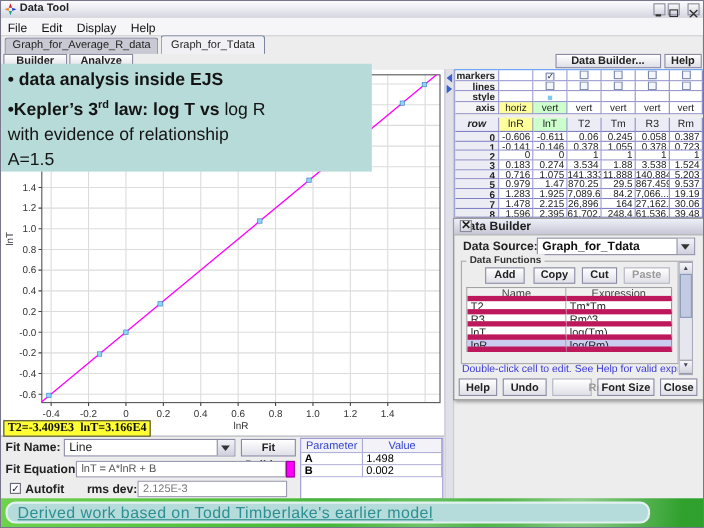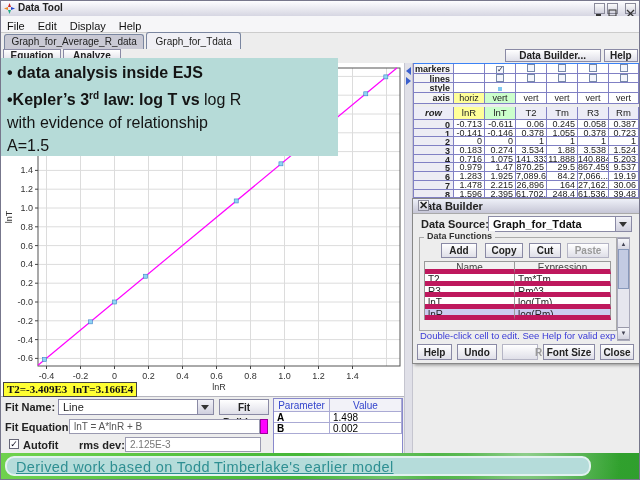--- a/index.html
+++ b/index.html
@@ -144,21 +144,21 @@
           <path d="M1,1 L8,8 M8,1 L1,8" stroke="#333" stroke-width="1.3"></path>
         </svg></span>
   </div>
 
   <div id="menubar"><span class="menu-item">File</span><span class="menu-item">Edit</span><span class="menu-item">Display</span><span class="menu-item">Help</span></div>
   <div id="tabbar">
       <div class="tab" style="left: 3px; width: 138.4px;">Graph_for_Average_R_data</div>
       <div class="tab sel" style="left: 145.4px; width: 92.5px;">Graph_for_Tdata</div>
     </div>
   <div id="toolbar">
-      <div class="btn" style="left: 2px; top: 0px; width: 58px; height: 13px; line-height: 12px;">Equation</div>
+      <div class="btn" style="left: 2px; top: 0px; width: 58px; height: 13px; line-height: 12px;">Builder</div>
       <div class="btn" style="left: 62px; top: 0px; width: 58px; height: 13px; line-height: 12px;">Analyze</div>
       <div class="btn" style="left: 602.6px; top: 0px; width: 34.4px; height: 13px; line-height: 12px;">Help</div>
       <div class="btn" style="left: 503.6px; top: 0px; width: 96px; height: 13px; line-height: 12px;">Data Builder...</div>
     </div>
 
   <div id="plot-panel"><svg width="403" height="333">
         <line x1="45.5" y1="5" x2="45.5" y2="303" stroke="#dcdcdc" stroke-width="1"></line>
         <line x1="79.5" y1="5" x2="79.5" y2="303" stroke="#dcdcdc" stroke-width="1"></line>
         <line x1="113.5" y1="5" x2="113.5" y2="303" stroke="#dcdcdc" stroke-width="1"></line>
         <line x1="147.5" y1="5" x2="147.5" y2="303" stroke="#dcdcdc" stroke-width="1"></line>
@@ -288,21 +288,21 @@
       <div class="tc ctr" style="font-size: 9px; line-height: 10px;">vert</div>
       <div class="tc gap"></div>
       <div class="tc hdr" style="font-style: italic; font-weight: bold;">row</div>
       <div class="tc hdr" style="background: rgb(255, 255, 153);">lnR</div>
       <div class="tc hdr" style="background: rgb(204, 255, 204);">lnT</div>
       <div class="tc hdr">T2</div>
       <div class="tc hdr">Tm</div>
       <div class="tc hdr">R3</div>
       <div class="tc hdr">Rm</div>
       <div class="tc num">0</div>
-      <div class="tc val">-0.713</div>
+      <div class="tc val">-0.606</div>
       <div class="tc val">-0.611</div>
       <div class="tc val">0.06</div>
       <div class="tc val">0.245</div>
       <div class="tc val">0.058</div>
       <div class="tc val">0.387</div>
       <div class="tc num">1</div>
       <div class="tc val">-0.141</div>
       <div class="tc val">-0.146</div>
       <div class="tc val">0.378</div>
       <div class="tc val">1.055</div>

